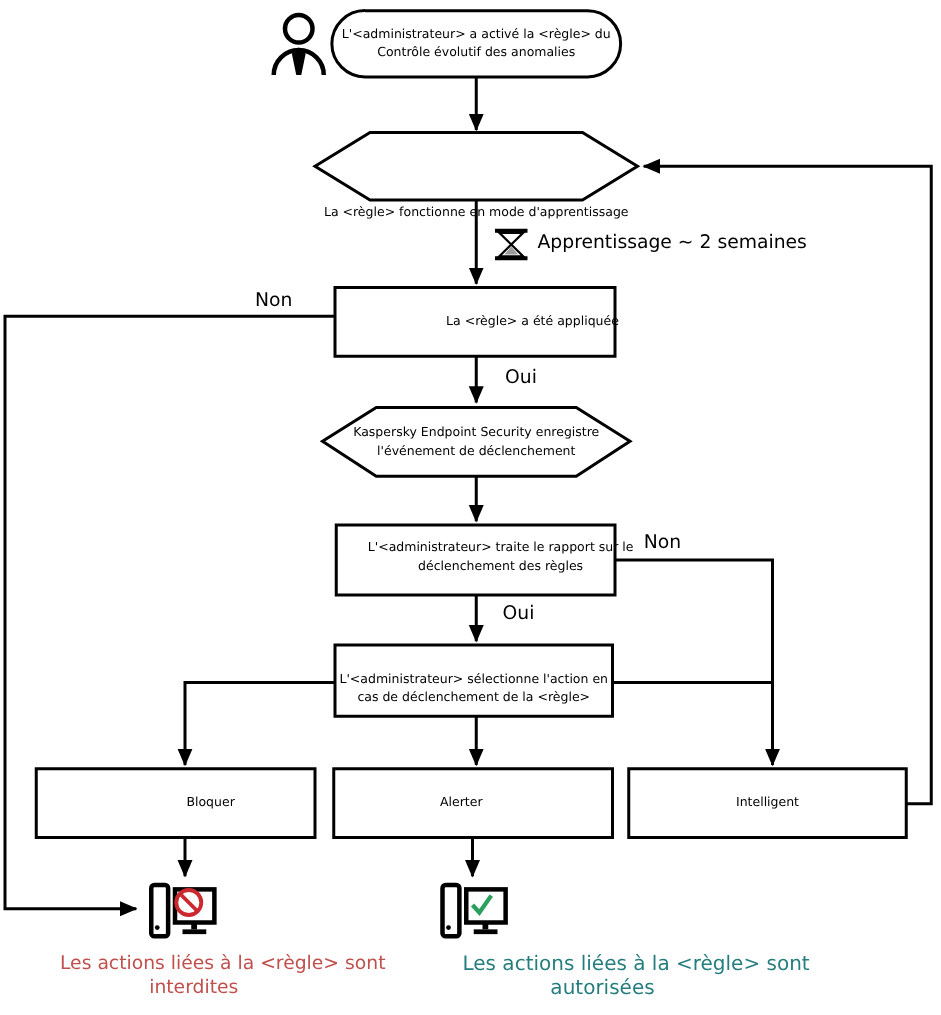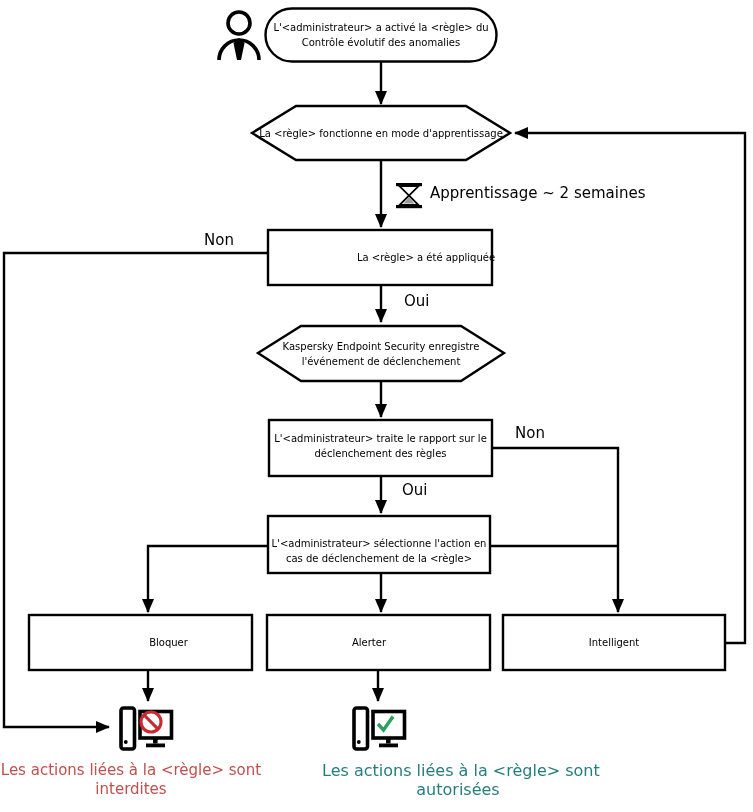--- a/index.html
+++ b/index.html
@@ -5,21 +5,21 @@
 <style>
   html,body{margin:0;padding:0;background:#ffffff;}
   .stage{position:relative;width:753px;height:812px;background:#ffffff;
          font-family:"DejaVu Sans",sans-serif;color:#000;overflow:hidden;}
   .wires{position:absolute;left:0;top:0;}
   .node{position:absolute;display:flex;flex-direction:column;align-items:center;
         justify-content:center;text-align:center;font-size:10px;line-height:15px;}
   .tl{white-space:nowrap;}
   .edge-label{position:absolute;font-size:15px;}
   .caption{position:absolute;text-align:center;line-height:19px;}
-  .caption .tl{white-space:nowrap;}
+  .caption .tl{white-space:nowrap;padding-left:48px;}
   .caption-blocked{color:#c0504d;font-size:15px;}
   .caption-allowed{color:#267d7e;font-size:16px;}
 </style>
 </head>
 <body>
 
 <div class="stage">
 
   <svg class="wires" width="753" height="812" viewBox="0 0 753 812">
     <defs>
@@ -88,34 +88,34 @@
       <rect x="27" y="39.5" width="19" height="3.8" fill="#000"></rect>
       <path d="M26,20 L31.5,26 L41,12.5" fill="none" stroke-width="3.4" stroke="#2aa05c"></path>
     </g>
   </svg>
 
   <div class="node" style="left:265px;top:9px;width:232px;height:52px;">
     <div class="tl">L'&lt;administrateur&gt; a activé la &lt;règle&gt; du</div>
     <div class="tl">Contrôle évolutif des anomalies</div>
   </div>
 
-  <div class="node" style="left:256px;top:106px;width:250px;height:54px;">
+  <div class="node" style="left:256px;top:124px;width:250px;height:54px;justify-content:flex-end;">
     <div class="tl">La &lt;règle&gt; fonctionne en mode d'apprentissage</div>
   </div>
 
   <div class="node" style="left:268px;top:230px;width:224px;height:55px;padding-left:46px;">
     <div class="tl">La &lt;règle&gt; a été appliquée</div>
   </div>
 
   <div class="node" style="left:258px;top:326px;width:246px;height:55px;">
     <div class="tl">Kaspersky Endpoint Security enregistre</div>
     <div class="tl">l'événement de déclenchement</div>
   </div>
 
-  <div class="node" style="left:269px;top:420px;width:223px;height:52px;">
+  <div class="node" style="left:269px;top:420px;width:223px;height:52px;padding-left:20px;">
     <div class="tl">L'&lt;administrateur&gt; traite le rapport sur le</div>
     <div class="tl">déclenchement des règles</div>
   </div>
 
   <div class="node" style="left:268px;top:516px;width:222px;height:70px;">
     <div class="tl">L'&lt;administrateur&gt; sélectionne l'action en</div>
     <div class="tl">cas de déclenchement de la &lt;règle&gt;</div>
   </div>
 
   <div class="node" style="left:29px;top:615px;width:223px;height:55px;margin-left:28px;">

